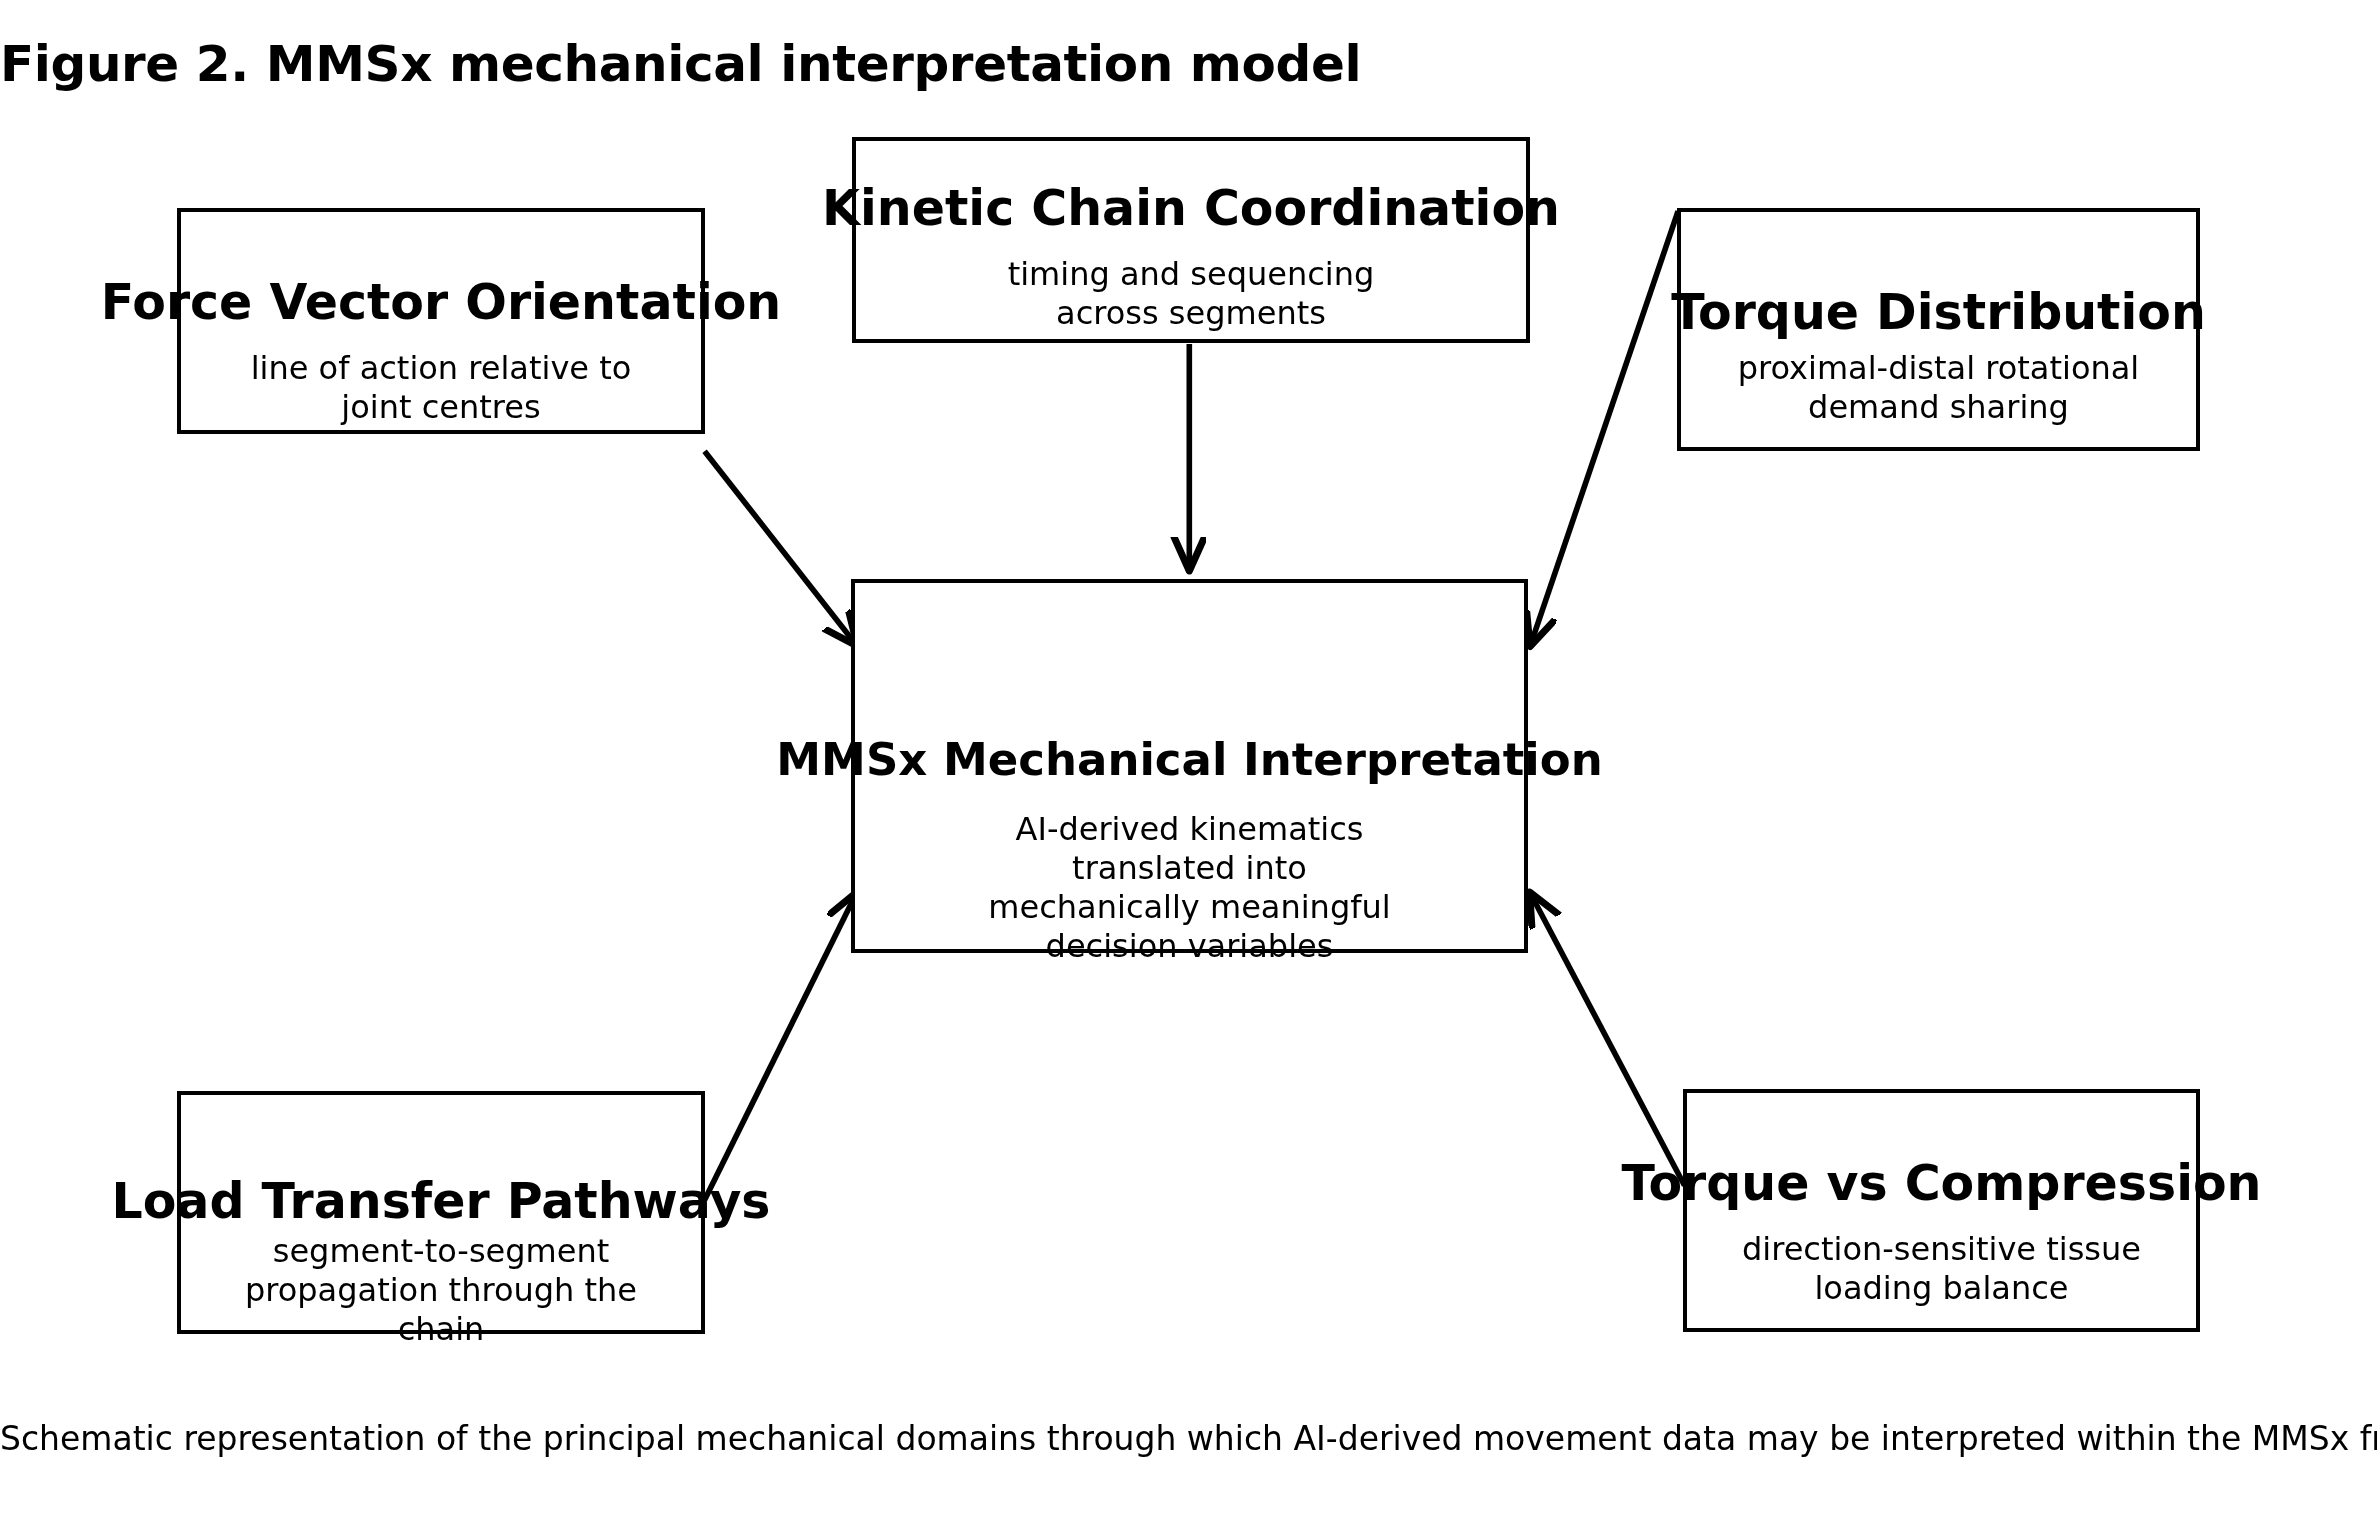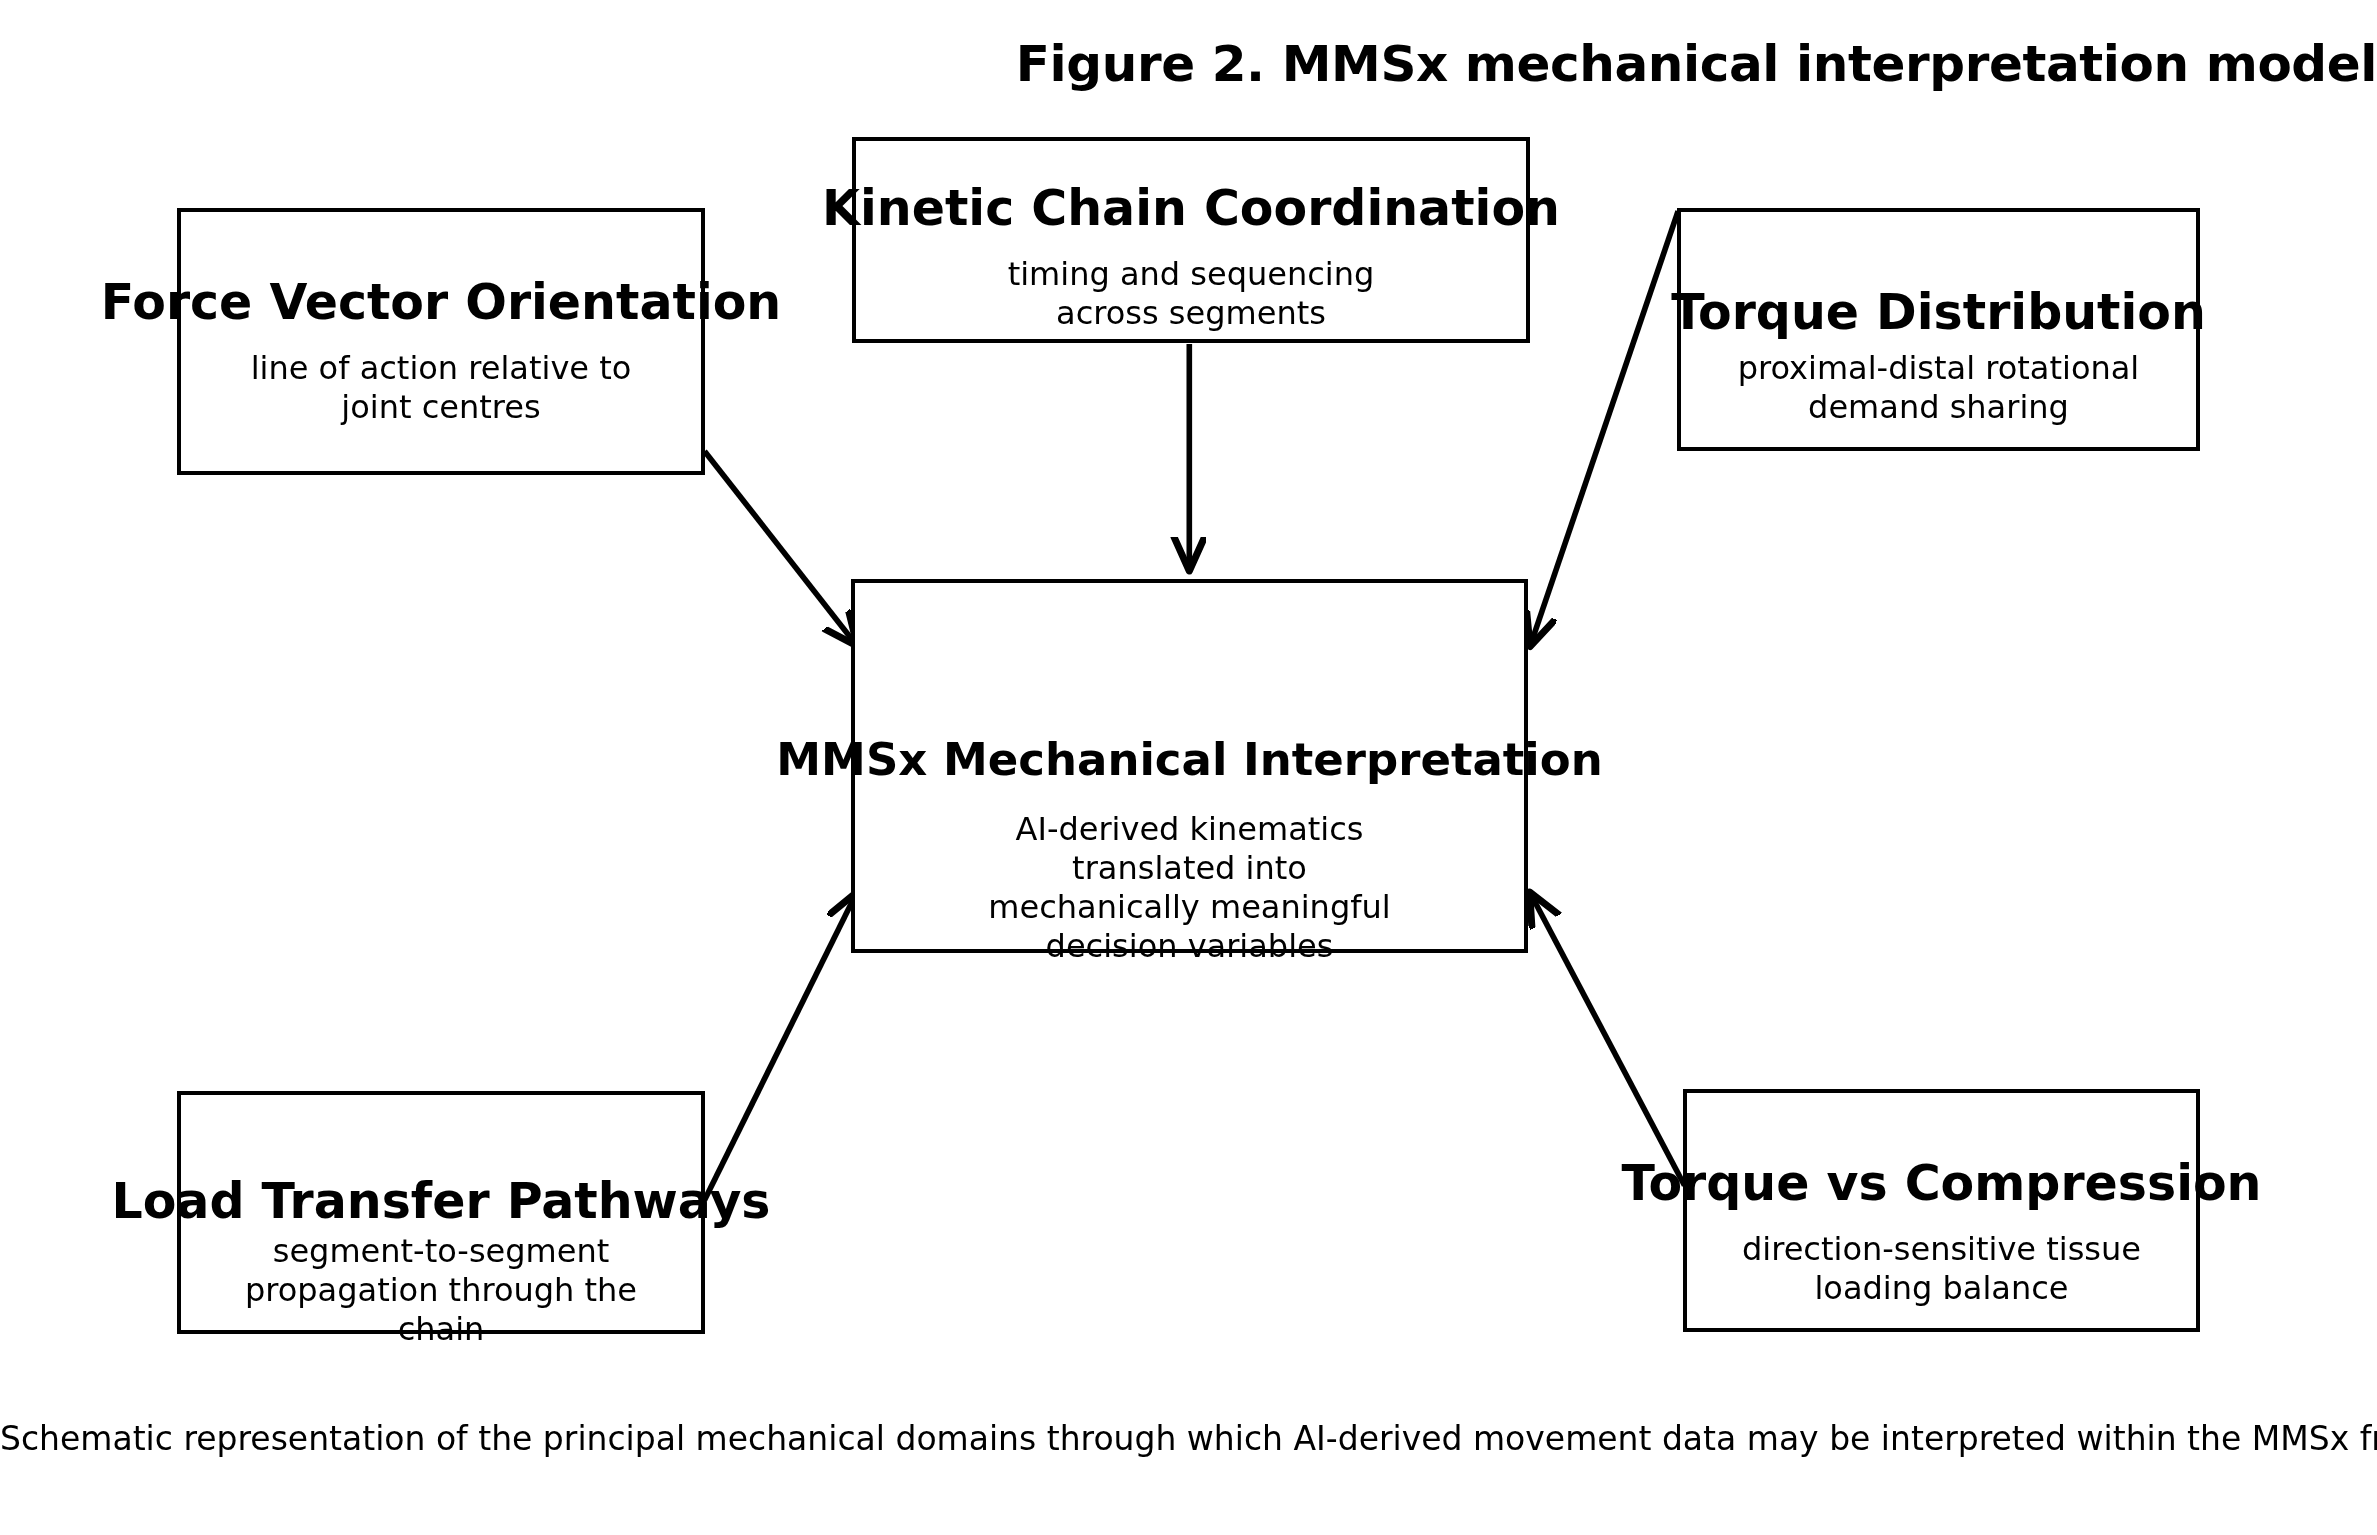--- a/index.html
+++ b/index.html
@@ -19,21 +19,21 @@
     background: #ffffff;
     overflow: hidden;
   }
 
   
   #figure-title {
     position: absolute;
     left: 0;
     top: 39px;
     width: 2377px;
-    text-align: right;
+    text-align: left;
     font-size: 50px;
     font-weight: bold;
     letter-spacing: -0.4px;
     line-height: 1.0;
     white-space: nowrap;
   }
 
   
   #arrow-layer {
     position: absolute;
@@ -128,21 +128,21 @@
 
     <line x1="1477" y1="427" x2="1477" y2="706" stroke="#000000" stroke-width="7" marker-end="url(#arrowhead)"></line>
 
     <line x1="2084" y1="262" x2="1901" y2="800" stroke="#000000" stroke-width="7" marker-end="url(#arrowhead)"></line>
 
     <line x1="875" y1="1490" x2="1063" y2="1110" stroke="#000000" stroke-width="7" marker-end="url(#arrowhead)"></line>
 
     <line x1="2092" y1="1472" x2="1901" y2="1110" stroke="#000000" stroke-width="7" marker-end="url(#arrowhead)"></line>
   </svg>
 
-  <div class="node-box box-tl" style="left:177px; top:208px; width:528px; height:267px;">
+  <div class="node-box box-tl" style="left:177px; top:208px; width:528px; height:226px;">
     <div class="node-title">Force Vector Orientation</div>
     <div class="node-subtitle">line of action relative to<br>joint centres</div>
   </div>
 
   <div class="node-box box-tc" style="left:852px; top:137px; width:678px; height:206px;">
     <div class="node-title">Kinetic Chain Coordination</div>
     <div class="node-subtitle">timing and sequencing<br>across segments</div>
   </div>
 
   <div class="node-box box-tr" style="left:1677px; top:208px; width:523px; height:243px;">

